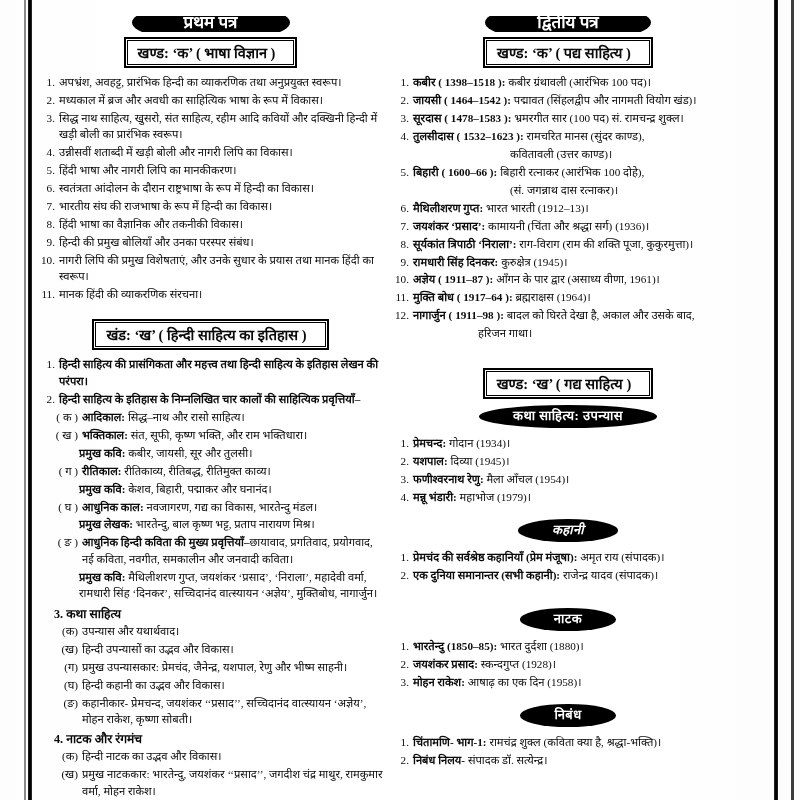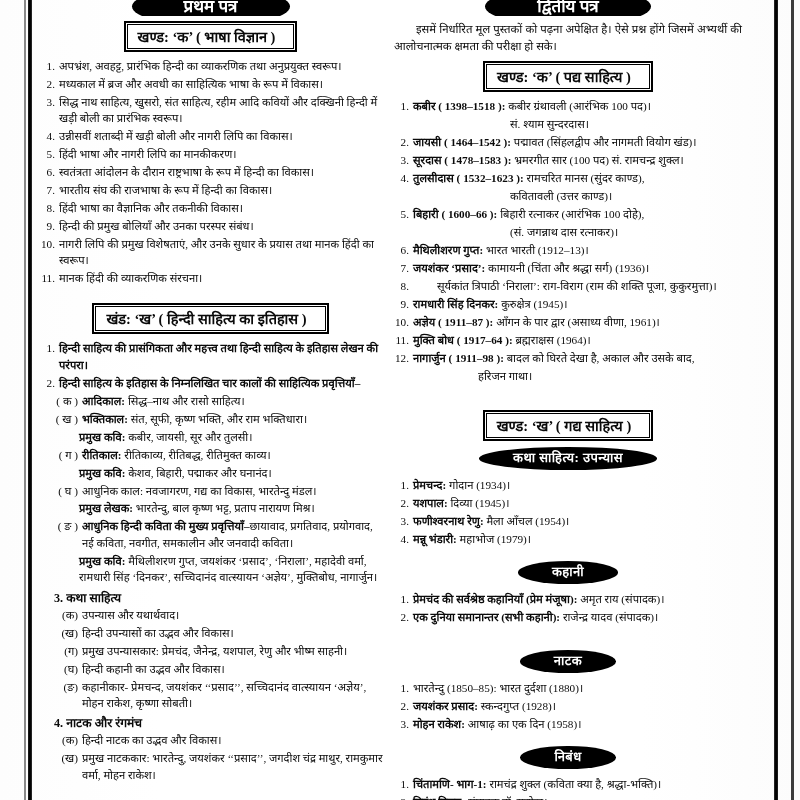--- a/index.html
+++ b/index.html
@@ -16,21 +16,21 @@
   }
   
   .edge{position:absolute;top:0;bottom:0;background:#111;}
   .edge-left{left:28px;width:4px;
     background:linear-gradient(90deg,#222,#000 40%,#000 60%,#333);}
   .edge-left2{left:24px;width:2px;background:#2b2b2b;opacity:.55;}
   .edge-right{right:22px;width:4px;
     background:linear-gradient(90deg,#333,#000 40%,#000 60%,#222);}
   .edge-right2{right:6px;width:3px;background:#1a1a1a;opacity:.85;}
 
-  .col{position:absolute;top:0;bottom:0;}
+  .col{position:absolute;top:16px;bottom:0;}
   .col-left{left:38px;width:345px;}
   .col-right{left:392px;width:352px;}
 
   
   .oval{
     display:inline-block;
     background:#000;color:#fff;
     border-radius:50%/50%;
     padding:4px 34px 5px 34px;
     font-weight:bold;
@@ -167,21 +167,21 @@
           <span class="tx"><span style="font-weight: bold;">भक्तिकाल:</span><span style="font-weight: normal;"> संत, सूफी, कृष्ण भक्ति, और राम भक्तिधारा।</span></span>
         </div>
         <div class="ind"><span style="font-weight: bold;">प्रमुख कवि:</span><span> कबीर, जायसी, सूर और तुलसी।</span></div>
         <div class="li sub">
           <span class="mk">( ग )</span>
           <span class="tx"><span style="font-weight: bold;">रीतिकाल:</span><span> रीतिकाव्य, रीतिबद्ध, रीतिमुक्त काव्य।</span></span>
         </div>
         <div class="ind"><span style="font-weight: bold;">प्रमुख कवि:</span><span> केशव, बिहारी, पद्माकर और घनानंद।</span></div>
         <div class="li sub">
           <span class="mk">( घ )</span>
-          <span class="tx"><span style="font-weight: normal;">आधुनिक काल:</span><span> नवजागरण, गद्य का विकास, भारतेन्दु मंडल।</span></span>
+          <span class="tx"><span style="font-weight: bold;">आधुनिक काल:</span><span> नवजागरण, गद्य का विकास, भारतेन्दु मंडल।</span></span>
         </div>
         <div class="ind"><span style="font-weight: bold; text-align: center;">प्रमुख लेखक:</span><span> भारतेन्दु, बाल कृष्ण भट्ट, प्रताप नारायण मिश्र।</span></div>
         <div class="li sub">
           <span class="mk">( ङ )</span>
           <span class="tx"><span style="font-weight: bold;">आधुनिक हिन्दी कविता की मुख्य प्रवृत्तियाँ–</span><span>छायावाद, प्रगतिवाद, प्रयोगवाद, नई कविता, नवगीत, समकालीन और जनवादी कविता।</span></span>
         </div>
         <div class="ind"><span style="font-weight: bold;">प्रमुख कवि:</span><span> मैथिलीशरण गुप्त, जयशंकर ‘प्रसाद’, ‘निराला’, महादेवी वर्मा, रामधारी सिंह ‘दिनकर’, सच्चिदानंद वात्स्यायन ‘अज्ञेय’, मुक्तिबोध, नागार्जुन।</span></div>
       </div>
 
     <div class="head3">
@@ -226,32 +226,30 @@
         </div>
       </div>
   </div>
 
   <div class="col col-right">
 
     <div class="paper-title-wrap">
       <span class="paper-title">द्वितीय पत्र</span>
     </div>
 
-    <div class="intro">इसमें निर्धारित मूल पुस्तकों को पढ़ना अपेक्षित है। ऐसे प्रश्न होंगे जिसमें अभ्यर्थी की आलोचनात्मक क्षमता की परीक्षा हो सके।</div>
 
     <div class="boxed-wrap">
       <span class="boxed">खण्ड: ‘क’ ( पद्य साहित्य )</span>
     </div>
 
     <div id="rk-list">
         <div class="li">
           <span class="mk">1.</span>
           <span class="tx"><span style="font-weight: bold;">कबीर ( 1398–1518 ):</span><span> कबीर ग्रंथावली (आरंभिक 100 पद)।</span></span>
         </div>
-        <div class="rt-ind-b">सं. श्याम सुन्दरदास।</div>
         <div class="li">
           <span class="mk">2.</span>
           <span class="tx"><span style="font-weight: bold;">जायसी ( 1464–1542 ):</span><span> पद्मावत (सिंहलद्वीप और नागमती वियोग खंड)।</span></span>
         </div>
         <div class="li">
           <span class="mk">3.</span>
           <span class="tx"><span style="font-weight: bold;">सूरदास ( 1478–1583 ):</span><span> भ्रमरगीत सार (100 पद) सं. रामचन्द्र शुक्ल।</span></span>
         </div>
         <div class="li">
           <span class="mk">4.</span>
@@ -266,21 +264,21 @@
         <div class="li">
           <span class="mk">6.</span>
           <span class="tx"><span style="font-weight: bold;">मैथिलीशरण गुप्त:</span><span> भारत भारती (1912–13)।</span></span>
         </div>
         <div class="li">
           <span class="mk">7.</span>
           <span class="tx"><span style="font-weight: bold;">जयशंकर ‘प्रसाद’:</span><span> कामायनी (चिंता और श्रद्धा सर्ग) (1936)।</span></span>
         </div>
         <div class="li">
           <span class="mk">8.</span>
-          <span class="tx"><span style="font-weight: normal; margin-left: 24px;">सूर्यकांत त्रिपाठी ‘निराला’:</span><span> राग-विराग (राम की शक्ति पूजा, कुकुरमुत्ता)।</span></span>
+          <span class="tx"><span style="font-weight: bold;">सूर्यकांत त्रिपाठी ‘निराला’:</span><span> राग-विराग (राम की शक्ति पूजा, कुकुरमुत्ता)।</span></span>
         </div>
         <div class="li">
           <span class="mk">9.</span>
           <span class="tx"><span style="font-weight: bold;">रामधारी सिंह दिनकर:</span><span> कुरुक्षेत्र (1945)।</span></span>
         </div>
         <div class="li">
           <span class="mk">10.</span>
           <span class="tx"><span style="font-weight: bold;">अज्ञेय ( 1911–87 ):</span><span> आँगन के पार द्वार (असाध्य वीणा, 1961)।</span></span>
         </div>
         <div class="li">
@@ -311,33 +309,33 @@
           <span class="tx"><span style="font-weight: bold;">यशपाल:</span><span> दिव्या (1945)।</span></span>
         </div>
         <div class="li list-tight">
           <span class="mk">3.</span>
           <span class="tx"><span style="font-weight: bold;">फणीश्वरनाथ रेणु:</span><span> मैला आँचल (1954)।</span></span>
         </div>
         <div class="li list-tight">
           <span class="mk">4.</span>
           <span class="tx"><span style="font-weight: bold;">मन्नू भंडारी:</span><span> महाभोज (1979)।</span></span>
         </div>
-        <div class="oval-wrap" style="margin: 14px 0px 7px;"><span class="oval" style="font-size: 13px;">कहानी</span></div>
+        <div class="oval-wrap" style="margin: 14px 0px 7px;"><span class="oval" style="font-size: 13px; font-style: italic;">कहानी</span></div>
         <div class="li list-tight">
           <span class="mk">1.</span>
           <span class="tx"><span style="font-weight: bold;">प्रेमचंद की सर्वश्रेष्ठ कहानियाँ (प्रेम मंजूषा):</span><span> अमृत राय (संपादक)।</span></span>
         </div>
         <div class="li list-tight">
           <span class="mk">2.</span>
           <span class="tx"><span style="font-weight: bold;">एक दुनिया समानान्तर (सभी कहानी):</span><span> राजेन्द्र यादव (संपादक)।</span></span>
         </div>
         <div class="oval-wrap" style="margin: 25px 0px 7px;"><span class="oval" style="font-size: 13px;">नाटक</span></div>
         <div class="li list-tight">
           <span class="mk">1.</span>
-          <span class="tx"><span style="font-weight: normal;">भारतेन्दु (1850–85):</span><span> भारत दुर्दशा (1880)।</span></span>
+          <span class="tx"><span style="font-weight: bold;">भारतेन्दु (1850–85):</span><span> भारत दुर्दशा (1880)।</span></span>
         </div>
         <div class="li list-tight">
           <span class="mk">2.</span>
           <span class="tx"><span style="font-weight: bold;">जयशंकर प्रसाद:</span><span> स्कन्दगुप्त (1928)।</span></span>
         </div>
         <div class="li list-tight">
           <span class="mk">3.</span>
           <span class="tx"><span style="font-weight: bold;">मोहन राकेश:</span><span> आषाढ़ का एक दिन (1958)।</span></span>
         </div>
         <div class="oval-wrap" style="margin: 14px 0px 7px;"><span class="oval" style="font-size: 13px;">निबंध</span></div>

